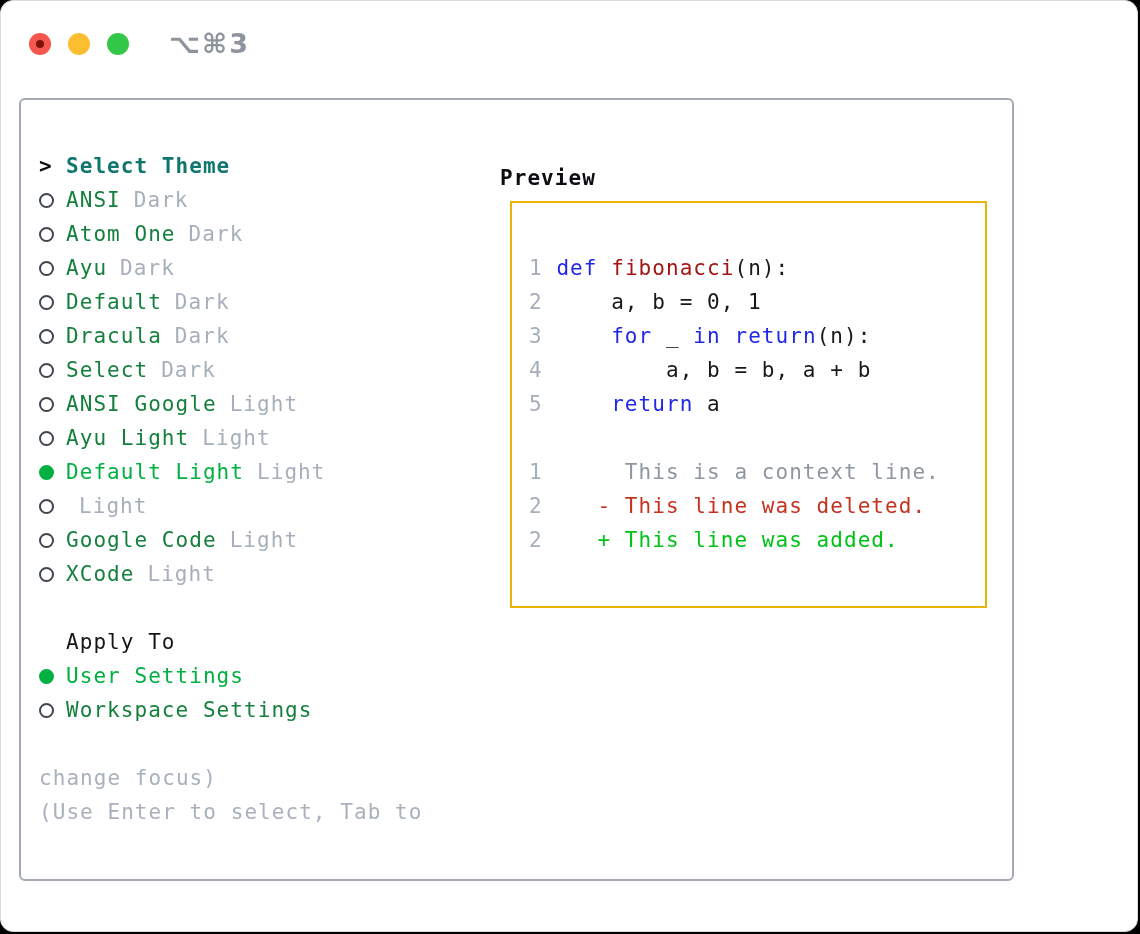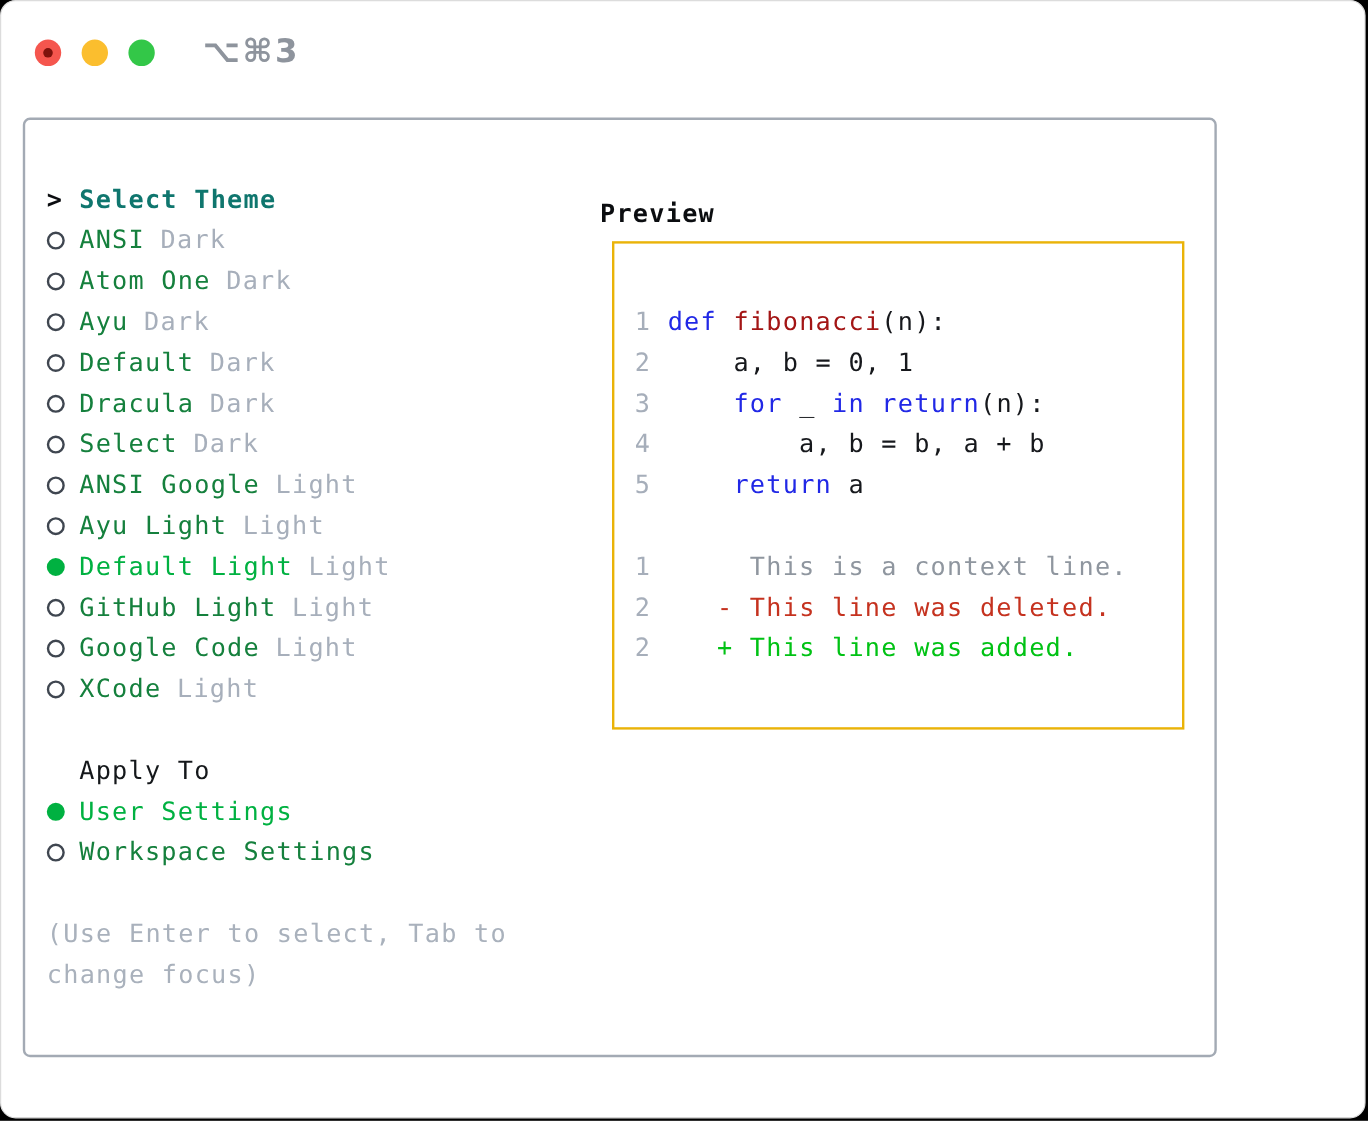--- a/index.html
+++ b/index.html
@@ -115,41 +115,41 @@
       <div id="theme-list">
           <div class="row"><span class="marker"><span class="ring"></span></span><span class="item-label">ANSI</span><span class="variant">Dark</span></div>
           <div class="row"><span class="marker"><span class="ring"></span></span><span class="item-label">Atom One</span><span class="variant">Dark</span></div>
           <div class="row"><span class="marker"><span class="ring"></span></span><span class="item-label">Ayu</span><span class="variant">Dark</span></div>
           <div class="row"><span class="marker"><span class="ring"></span></span><span class="item-label">Default</span><span class="variant">Dark</span></div>
           <div class="row"><span class="marker"><span class="ring"></span></span><span class="item-label">Dracula</span><span class="variant">Dark</span></div>
           <div class="row"><span class="marker"><span class="ring"></span></span><span class="item-label">Select</span><span class="variant">Dark</span></div>
           <div class="row"><span class="marker"><span class="ring"></span></span><span class="item-label">ANSI Google</span><span class="variant">Light</span></div>
           <div class="row"><span class="marker"><span class="ring"></span></span><span class="item-label">Ayu Light</span><span class="variant">Light</span></div>
           <div class="row"><span class="marker"><span class="ring filled"></span></span><span class="item-label selected">Default Light</span><span class="variant">Light</span></div>
-          <div class="row"><span class="marker"><span class="ring"></span></span><span class="item-label">GitHub Light</span><span class="variant">Light</span></div>
+          <div class="row"><span class="marker"><span class="ring"></span></span><span class="variant">Light</span></div>
           <div class="row"><span class="marker"><span class="ring"></span></span><span class="item-label">Google Code</span><span class="variant">Light</span></div>
           <div class="row"><span class="marker"><span class="ring"></span></span><span class="item-label">XCode</span><span class="variant">Light</span></div>
         </div>
 
       <div class="gap-row"></div>
 
       <div class="row">
         <span class="marker"></span>
         <span class="item-label" style="color:#14171a">Apply To</span>
       </div>
 
       <div id="apply-list">
           <div class="row"><span class="marker"><span class="ring filled"></span></span><span class="item-label selected">User Settings</span></div>
           <div class="row"><span class="marker"><span class="ring"></span></span><span class="item-label">Workspace Settings</span></div>
         </div>
 
       <div class="gap-row"></div>
 
+      <div class="hint-line">change focus)</div>
       <div class="hint-line">(Use Enter to select, Tab to</div>
-      <div class="hint-line">change focus)</div>
     </div>
 
     <div class="preview-title mono">Preview</div>
 
     <div class="preview-box">
       <div class="code mono" id="code-container">
           <div class="code-line"><span class="t-num">1 </span><span class="t-kw">def</span><span class="t-code"> </span><span class="t-fn">fibonacci</span><span class="t-code">(n):</span></div>
           <div class="code-line"><span class="t-num">2 </span><span class="t-code">    a, b = 0, 1</span></div>
           <div class="code-line"><span class="t-num">3 </span><span class="t-code">    </span><span class="t-kw">for</span><span class="t-code"> _ </span><span class="t-kw">in</span><span class="t-code"> </span><span class="t-kw">return</span><span class="t-code">(n):</span></div>
           <div class="code-line"><span class="t-num">4 </span><span class="t-code">        a, b = b, a + b</span></div>

